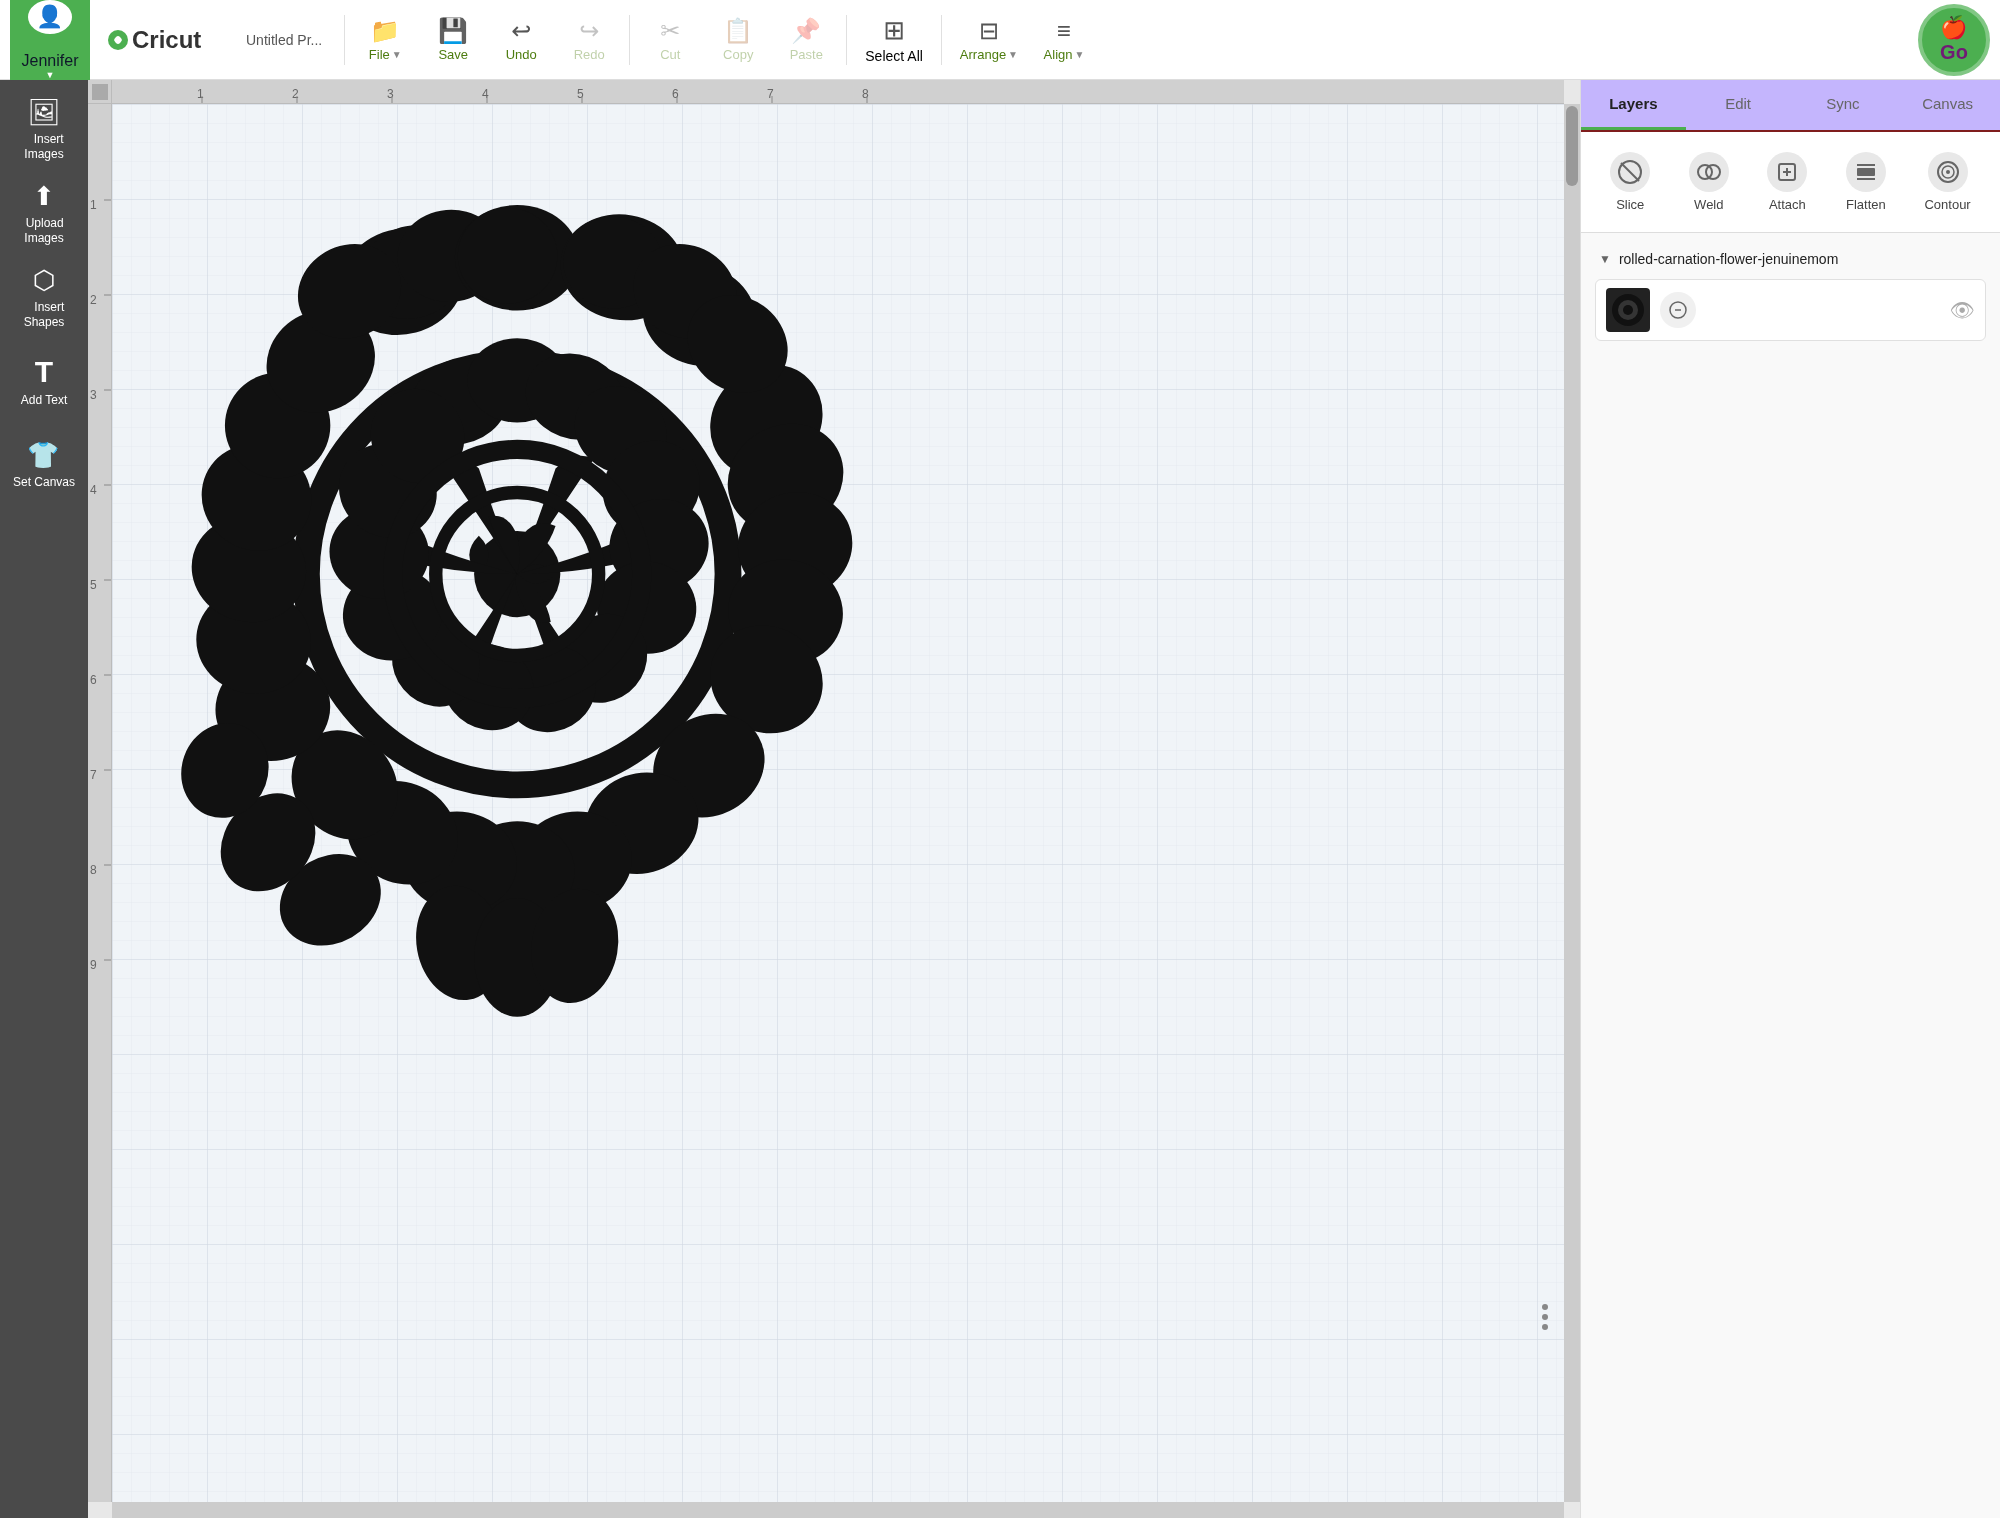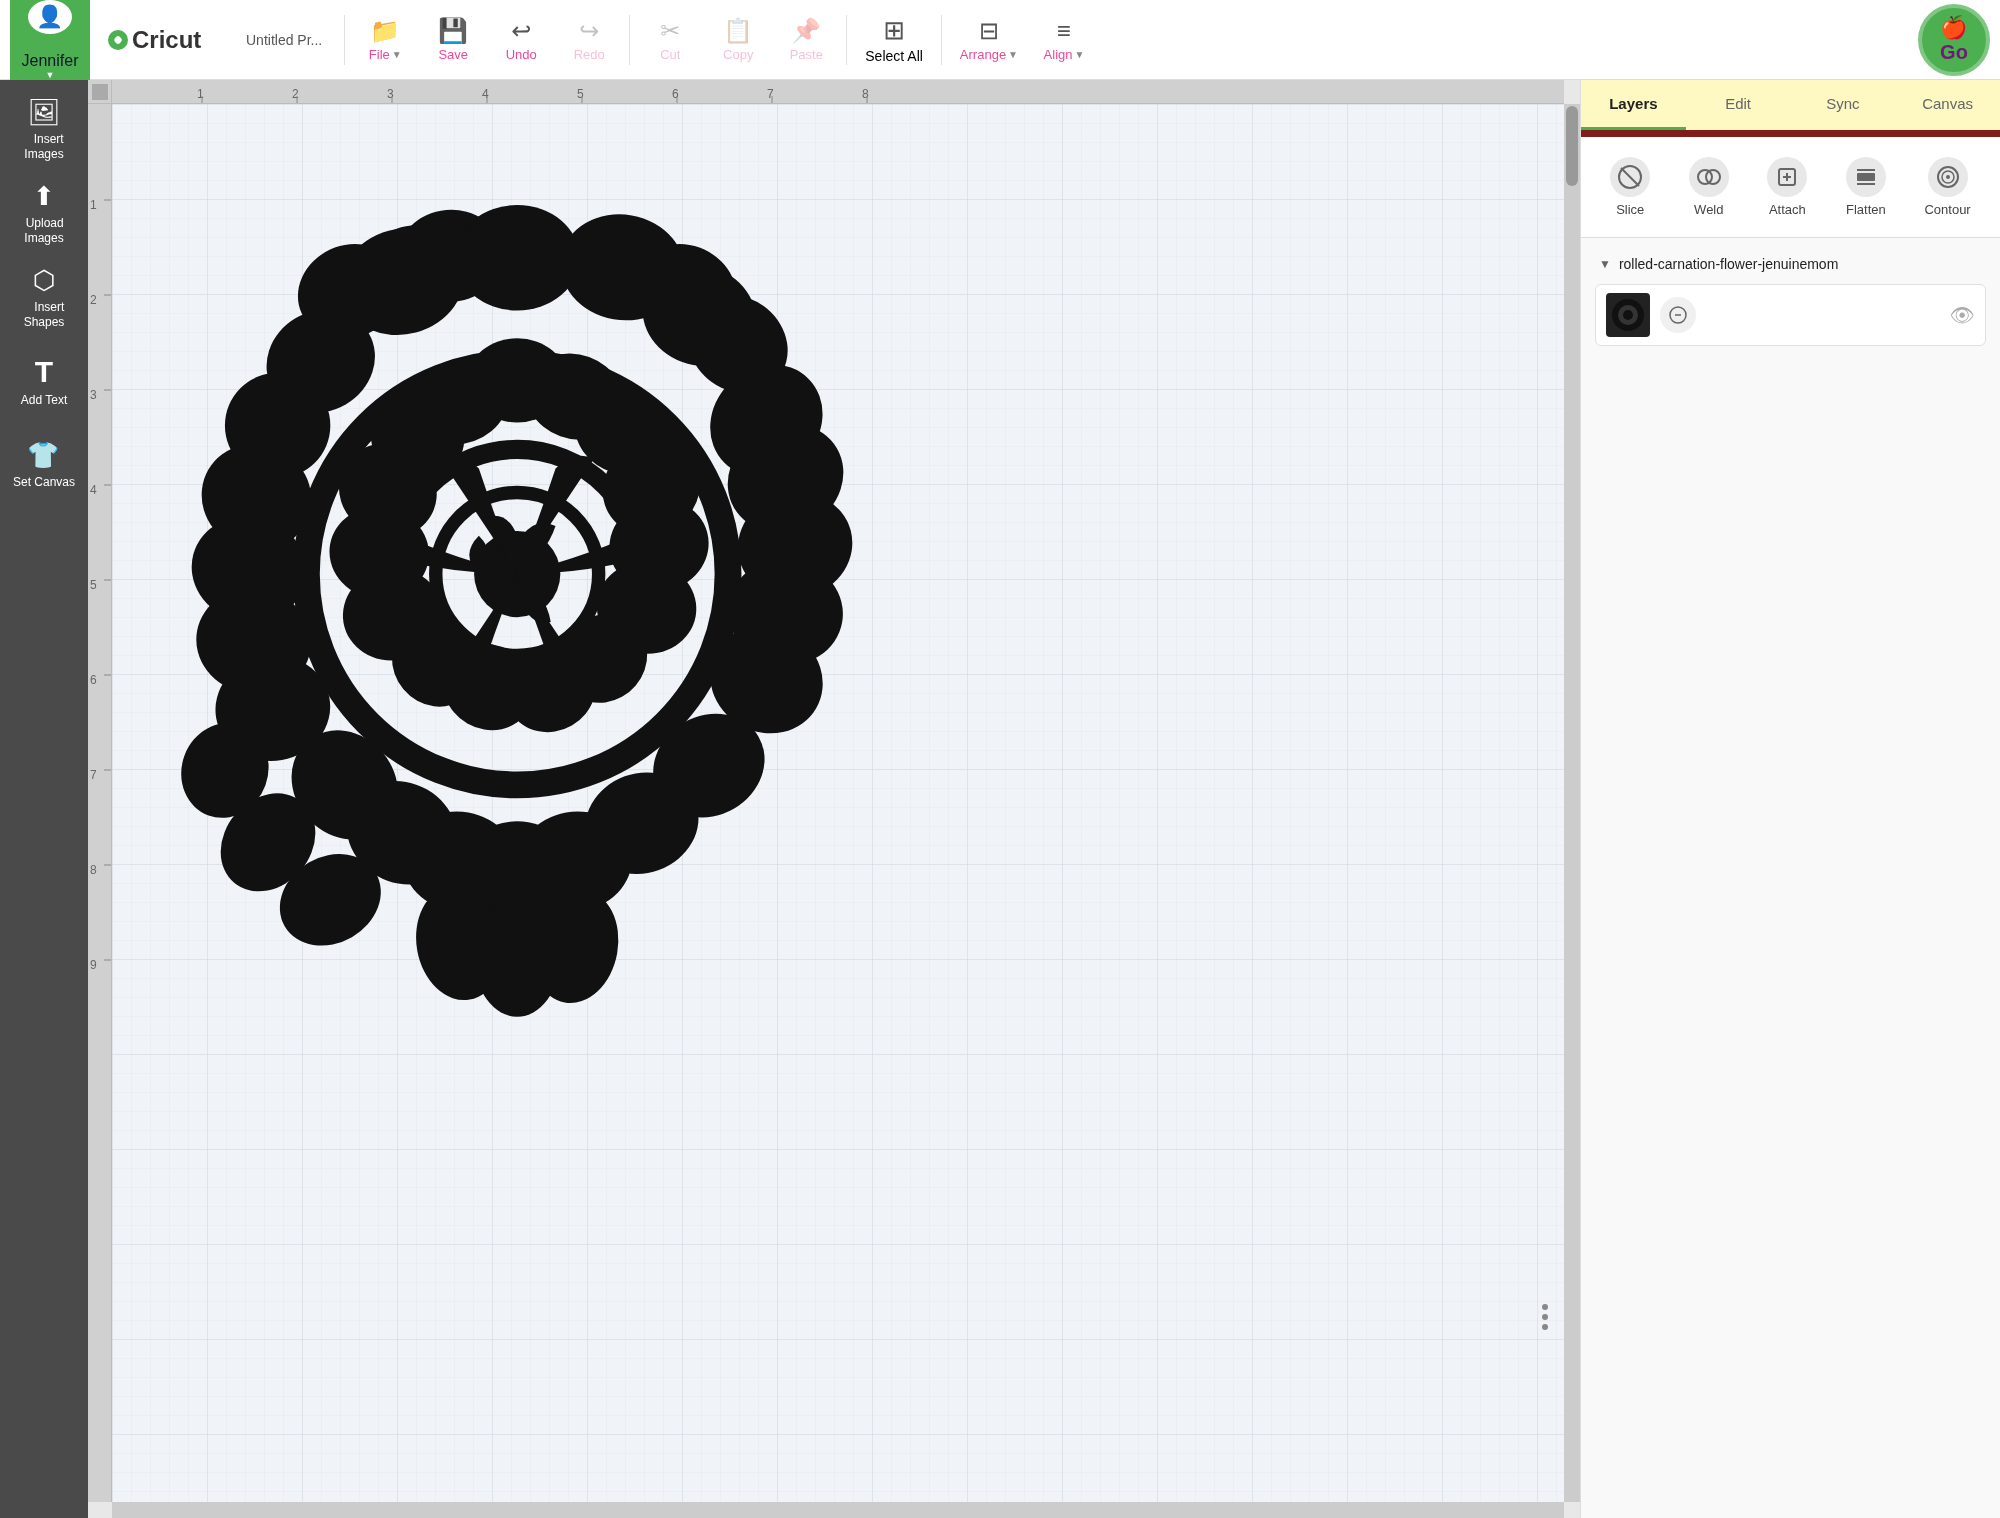--- a/index.html
+++ b/index.html
@@ -70,21 +70,21 @@
       justify-content: center;
       min-width: 64px;
       height: 70px;
       padding: 6px 10px;
       cursor: pointer;
       border-radius: 6px;
       flex-shrink: 0;
       color: #444;
     }
     .tb-btn .tb-icon { font-size: 24px; color: #555; margin-bottom: 2px; }
-    .tb-btn .tb-label { font-size: 13px; color: #ec4899; }
+    .tb-btn .tb-label { font-size: 13px; color: #4d7c0f; }
     .tb-btn.disabled { opacity: 0.35; pointer-events: none; }
     .tb-btn.bold-label .tb-label { font-weight: normal; color: #000000; font-size: 14px; }
     .tb-btn-dropdown { display: flex; align-items: center; gap: 2px; }
     .tb-btn-dropdown .arrow { font-size: 10px; color: #888; }
     .go-btn {
       margin-left: auto;
       width: 80px;
       height: 80px;
       background: #4caf50;
       border-radius: 50%;
@@ -191,22 +191,22 @@
     #right-panel {
       width: 420px;
       background: #f9f9f9;
       border-left: 1px solid #ddd;
       display: flex;
       flex-direction: column;
       flex-shrink: 0;
     }
     #panel-tabs {
       display: flex;
-      border-bottom: 7px solid #7f1d1d;
-      background: #fef9c3;
+      border-bottom: 2px solid #7f1d1d;
+      background: #c4b5fd;
       text-align: center;
     }
     .panel-tab {
       flex: 1;
       height: 50px;
       display: flex;
       align-items: center;
       justify-content: center;
       font-size: 15px;
       cursor: pointer;

